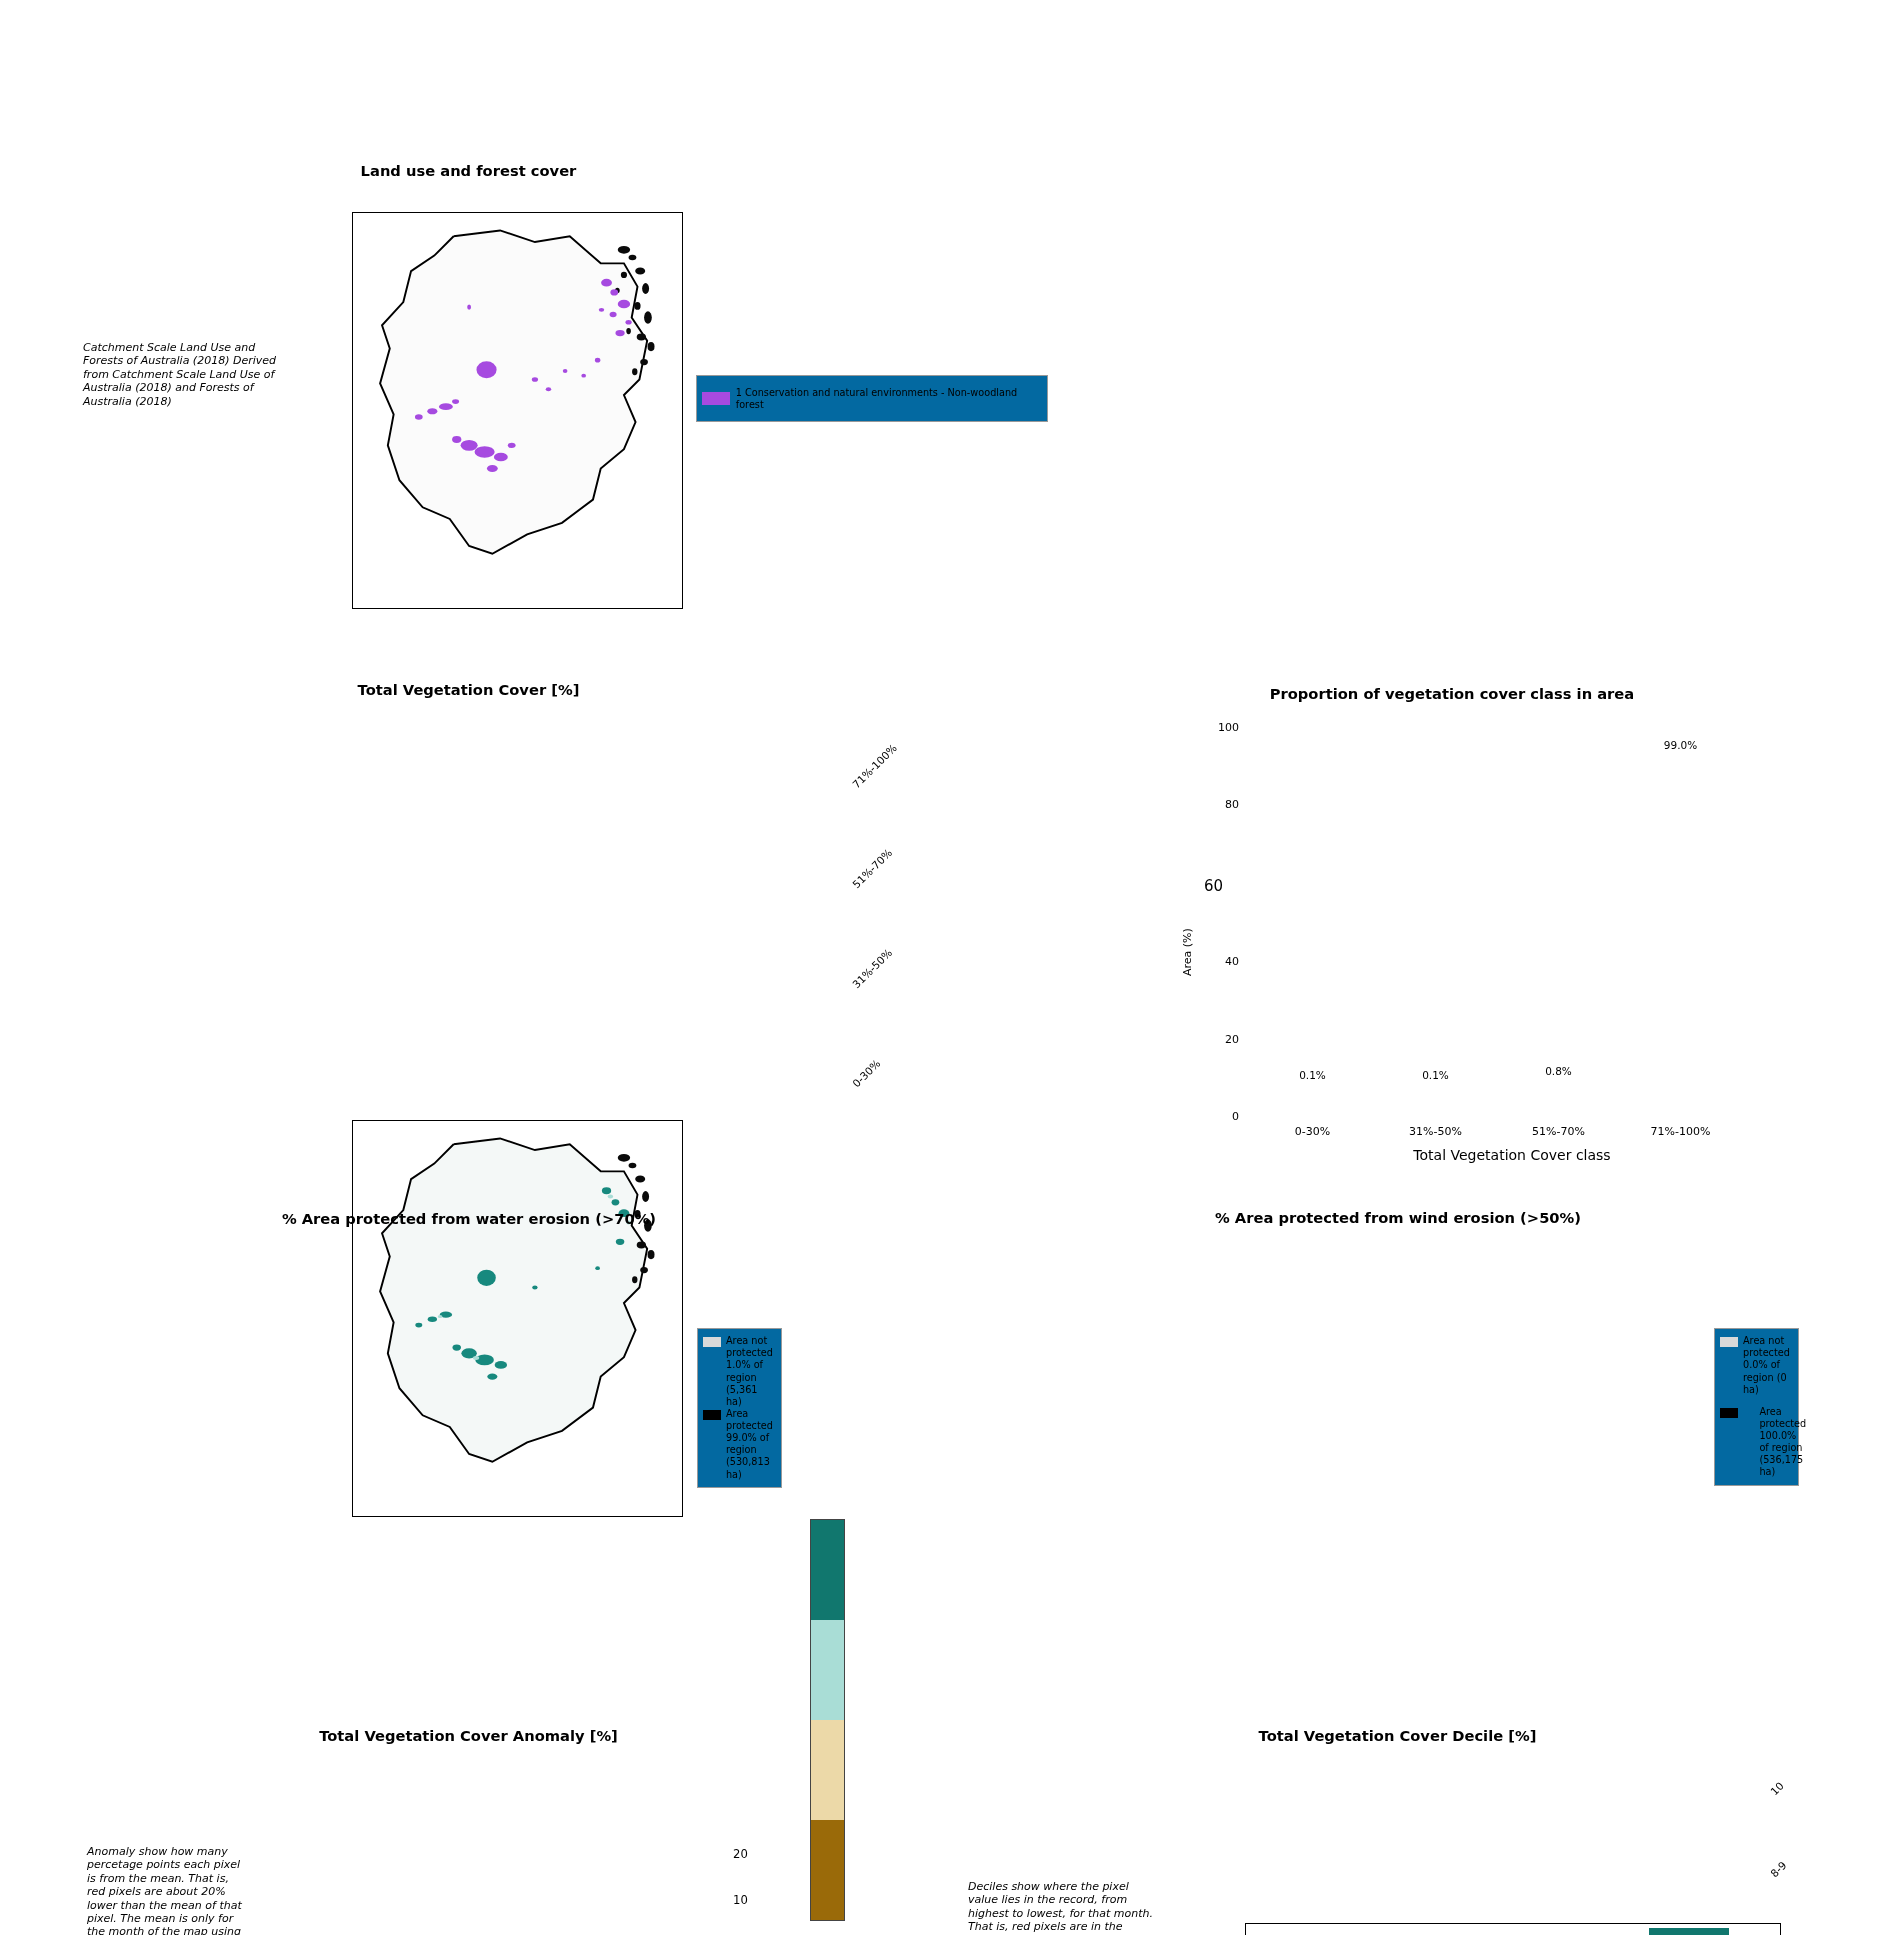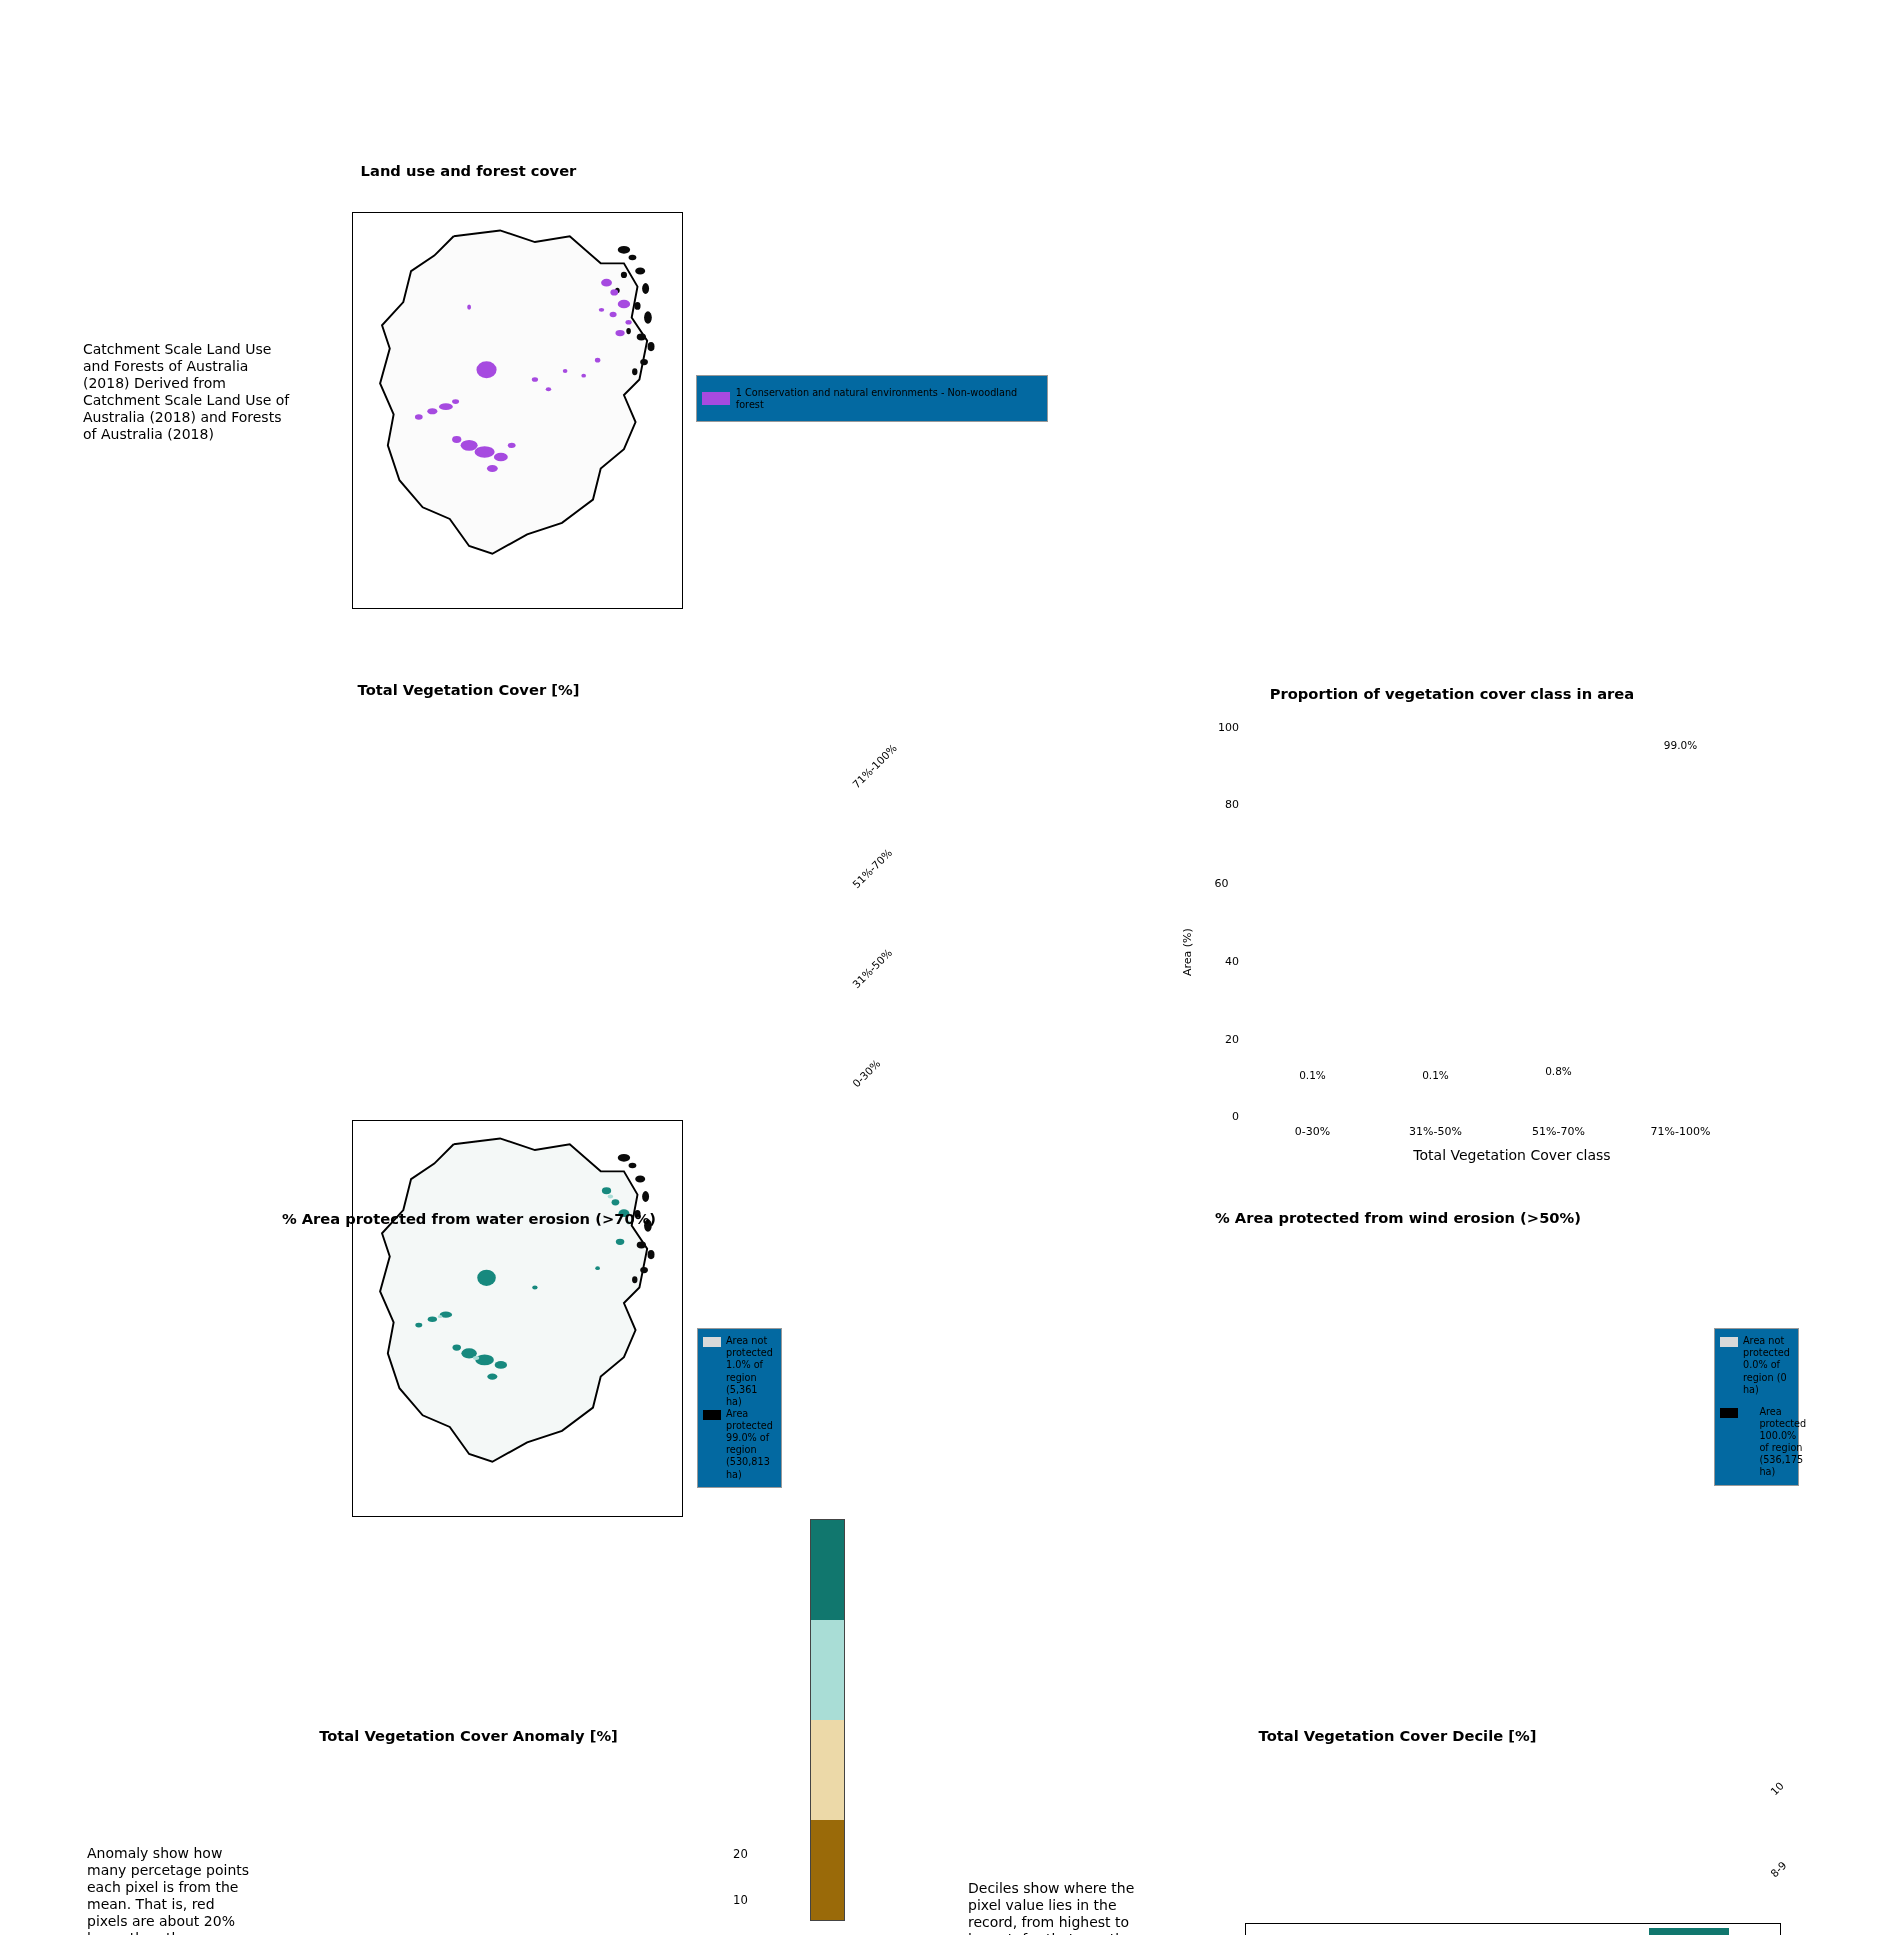--- a/index.html
+++ b/index.html
@@ -2,21 +2,21 @@
 <html style="font-size:6.2px"><head>
 <meta charset="utf-8">
 <style>
   html,body{margin:0;padding:0;background:#ffffff;}
   body{width:1903px;height:2473px;font-family:"DejaVu Sans","Liberation Sans",sans-serif;color:#000;position:relative;overflow:hidden;}
   .page{position:relative;width:1903px;height:2473px;}
   .abs{position:absolute;}
   #main-title{left:7px;top:2.3px;font-size:22.5px;font-weight:bold;letter-spacing:-0.2px;}
   .panel-title{font-size:14.7px;font-weight:bold;text-align:center;}
   .map-frame{border:0.8px solid #000;background:#ffffff;position:relative;overflow:hidden;}
-  .note{font-size:14px;line-height:1.22;}
+  .note{font-size:11px;line-height:1.22;font-style:italic;}
   
   .catchment{position:absolute;left:0;top:0;width:100%;height:100%;}
   .legend-box{border:0.4px solid #999;background:#0369a1;font-size:9.7px;line-height:1.25;}
   .legend-swatch{display:inline-block;vertical-align:middle;}
   
   .cbar{position:relative;border:0.4px solid #444;}
   .cbar-seg{width:100%;}
   .cbar-label{position:absolute;font-size:10.5px;transform-origin:left top;white-space:nowrap;}
   
   .chart-area{position:relative;border:0.8px solid #000;background:#fff;}
@@ -154,21 +154,21 @@
   </div>
 
   <div class="abs bar-val" style="left:1274px;top:1069px;width:77px;">0.1%</div>
   <div class="abs bar-val" style="left:1397px;top:1069px;width:77px;">0.1%</div>
   <div class="abs bar-val" style="left:1520px;top:1065px;width:77px;">0.8%</div>
   <div class="abs bar-val" style="left:1642px;top:739px;width:77px;">99.0%</div>
 
   <div class="abs" style="left:1204px;top:1110px;width:35px;text-align:right;font-size:11px;">0</div>
   <div class="abs" style="left:1204px;top:1033px;width:35px;text-align:right;font-size:11px;">20</div>
   <div class="abs" style="left:1204px;top:955px;width:35px;text-align:right;font-size:11px;">40</div>
-  <div class="abs" style="left:1204px;top:877px;width:35px;text-align:center;font-size:11px;">60</div>
+  <div class="abs" style="left:1204px;top:877px;width:35px;text-align:left;font-size:15px;">60</div>
   <div class="abs" style="left:1204px;top:798px;width:35px;text-align:right;font-size:11px;">80</div>
   <div class="abs" style="left:1204px;top:721px;width:35px;text-align:right;font-size:11px;">100</div>
 
   <div class="abs tick-label" style="left:1274px;top:1125px;width:77px;">0-30%</div>
   <div class="abs tick-label" style="left:1397px;top:1125px;width:77px;">31%-50%</div>
   <div class="abs tick-label" style="left:1520px;top:1125px;width:77px;">51%-70%</div>
   <div class="abs tick-label" style="left:1642px;top:1125px;width:77px;">71%-100%</div>
 
   <div class="abs xlabel" style="left:1245px;top:1147px;width:534px;">Total Vegetation Cover class</div>
   <div class="abs ylabel" style="left:1181px;top:976px;">Area (%)</div>

